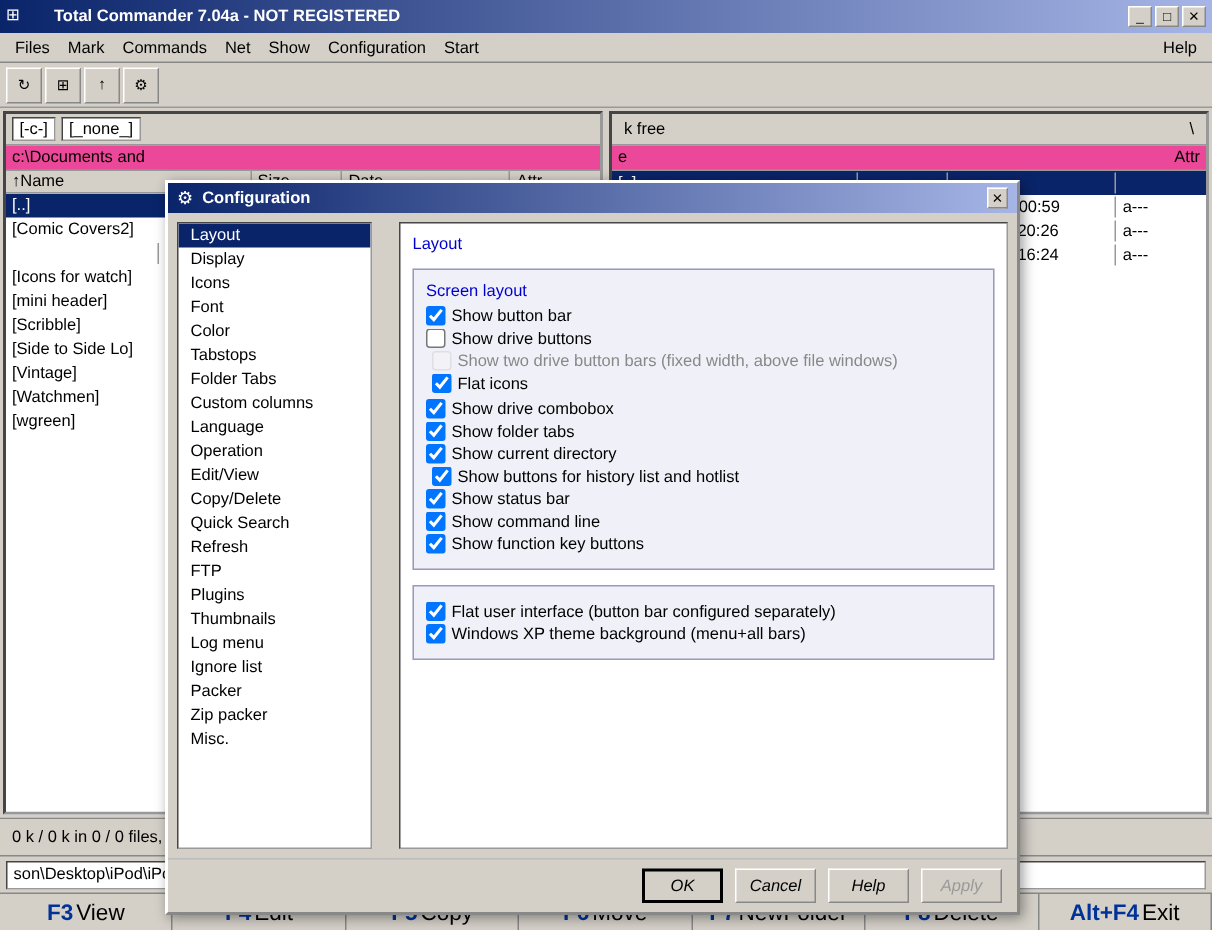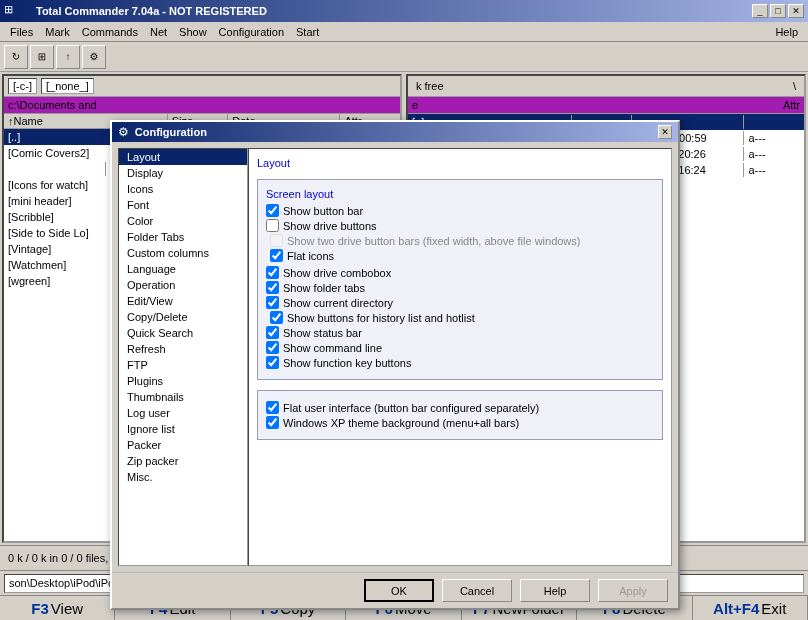--- a/index.html
+++ b/index.html
@@ -120,21 +120,21 @@
       border-bottom: 1px solid #999;
       font-size: 11px;
     }
     .drive-selector {
       border: 1px inset #999;
       padding: 1px 4px;
       background: white;
       font-size: 11px;
     }
     .panel-path {
-      background: #a21caf;
+      background: #ec4899;
       padding: 2px 4px;
       font-size: 11px;
       border-bottom: 1px solid #999;
     }
     .panel-columns {
       background: #d4d0c8;
       display: flex;
       border-bottom: 1px solid #999;
       font-size: 11px;
     }
@@ -265,21 +265,21 @@
       color: black;
       font-size: 9px;
       display: flex;
       align-items: center;
       justify-content: center;
       cursor: pointer;
     }
     .dialog-body {
       display: flex;
       padding: 6px;
-      gap: 0;
+      gap: 18px;
       min-height: 430px;
     }
     
     .dialog-nav {
       width: 130px;
       border: 1px inset #999;
       background: white;
       overflow-y: auto;
     }
     .nav-item {
@@ -328,31 +328,32 @@
 
     
     .dialog-footer {
       display: flex;
       justify-content: flex-end;
       padding: 6px 10px;
       gap: 8px;
       border-top: 1px solid #bbb;
     }
     .dlg-btn {
-      width: 70px;
+      width: 54px;
       height: 23px;
       background: #d4d0c8;
       border: 1px solid #888;
       border-top-color: #fff;
       border-left-color: #fff;
       font-size: 11px;
       cursor: pointer;
       display: flex;
       align-items: center;
       justify-content: center;
+      font-style: italic;
     }
     .dlg-btn.default {
       border: 2px solid #000;
     }
     .dlg-btn.disabled {
       color: #999;
       cursor: default;
     }
   </style>
 </head>
@@ -510,32 +511,33 @@
       </div>
 
       <div class="dialog-body">
 
         <div class="dialog-nav">
           <div class="nav-item selected">Layout</div>
           <div class="nav-item">Display</div>
           <div class="nav-item">Icons</div>
           <div class="nav-item">Font</div>
           <div class="nav-item">Color</div>
+          <div class="nav-item">Tabstops</div>
           <div class="nav-item">Folder Tabs</div>
           <div class="nav-item">Custom columns</div>
           <div class="nav-item">Language</div>
           <div class="nav-item">Operation</div>
           <div class="nav-item">Edit/View</div>
           <div class="nav-item">Copy/Delete</div>
           <div class="nav-item">Quick Search</div>
           <div class="nav-item">Refresh</div>
           <div class="nav-item">FTP</div>
           <div class="nav-item">Plugins</div>
           <div class="nav-item">Thumbnails</div>
-          <div class="nav-item">Log user</div>
+          <div class="nav-item">Log menu</div>
           <div class="nav-item">Ignore list</div>
           <div class="nav-item">Packer</div>
           <div class="nav-item">Zip packer</div>
           <div class="nav-item">Misc.</div>
         </div>
 
         <div class="dialog-content">
           <div class="content-section-title">Layout</div>
           <div style="border:1px solid #99b; padding:8px; background:#f0f0f8;">
             <div style="color:#0000cc; font-size:11px; margin-bottom:4px;">Screen layout</div>

